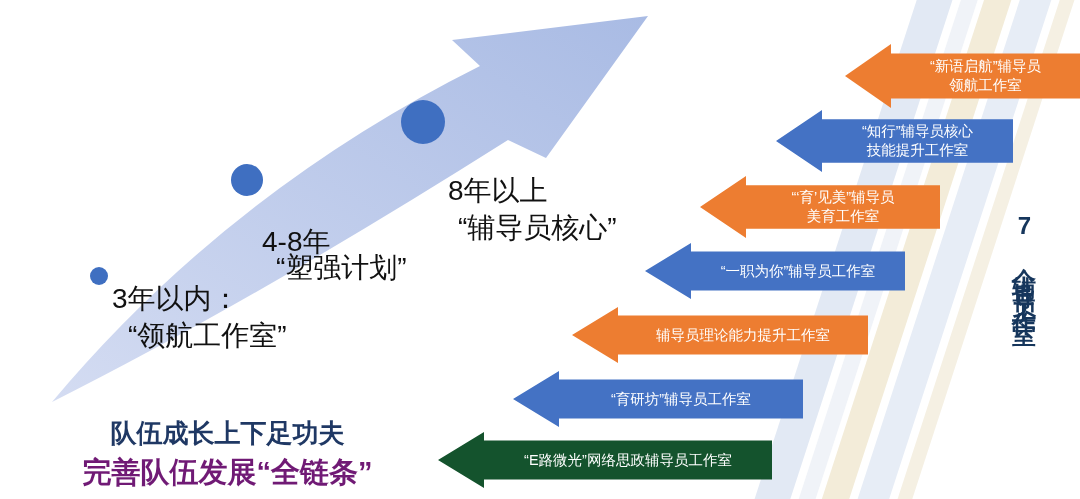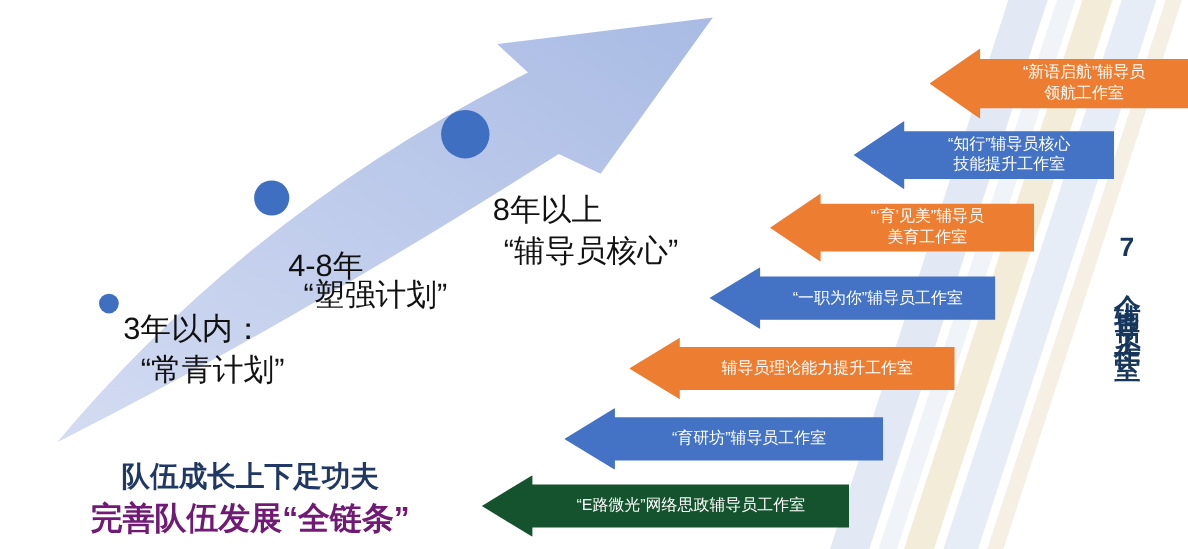--- a/index.html
+++ b/index.html
@@ -55,21 +55,21 @@
         <stop offset="1" stop-color="#a9bbe4"></stop>
       </linearGradient>
     </defs>
     <path d="M52,402 Q255,300 508,140 L546,158 L648,16 L452,40 L480,66 Q228,192 52,402 Z" fill="url(#swooshGrad)"></path>
     <circle cx="99" cy="276" r="9" fill="#3F6FC1"></circle>
     <circle cx="247" cy="180" r="16" fill="#3F6FC1"></circle>
     <circle cx="423" cy="122" r="22" fill="#3F6FC1"></circle>
   </svg>
 
   <div class="stage-text" style="left:112px;top:280px;">3年以内：</div>
-  <div class="stage-text" style="left:128px;top:317px;">“常青计划”</div>
+  <div class="stage-text" style="left:128px;top:317px;">“领航工作室”</div>
 
   <div class="stage-text" style="left:262px;top:223px;">4-8年</div>
   <div class="stage-text" style="left:276px;top:249px;">“塑强计划”</div>
 
   <div class="stage-text" style="left:448px;top:172px;">8年以上</div>
   <div class="stage-text" style="left:458px;top:209px;">“辅导员核心”</div>
 
   <div class="caption">
     <div class="caption-line1">队伍成长上下足功夫</div>
     <div class="caption-line2">完善队伍发展“全链条”</div>

